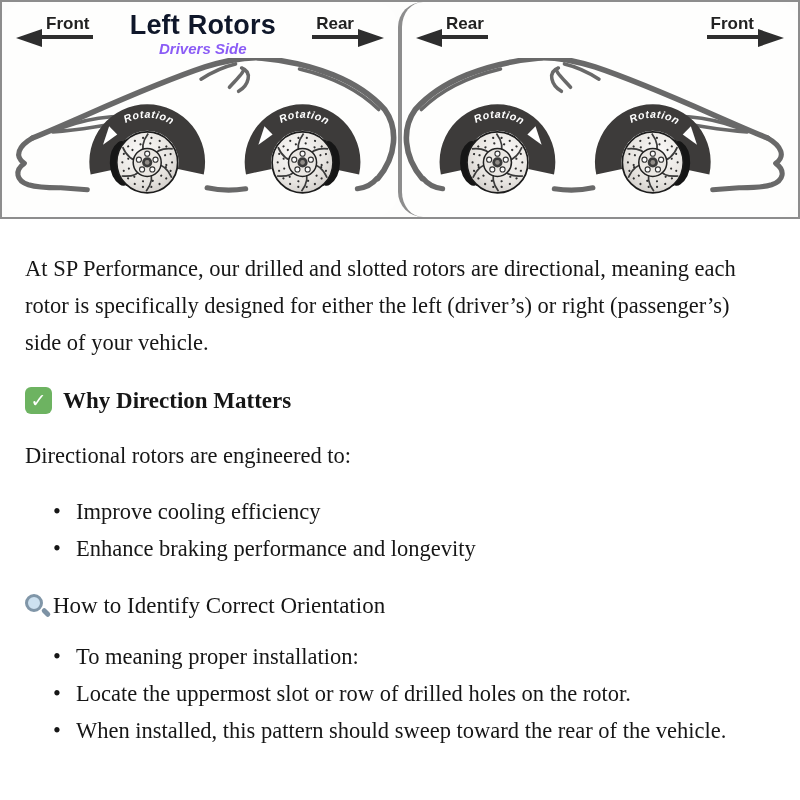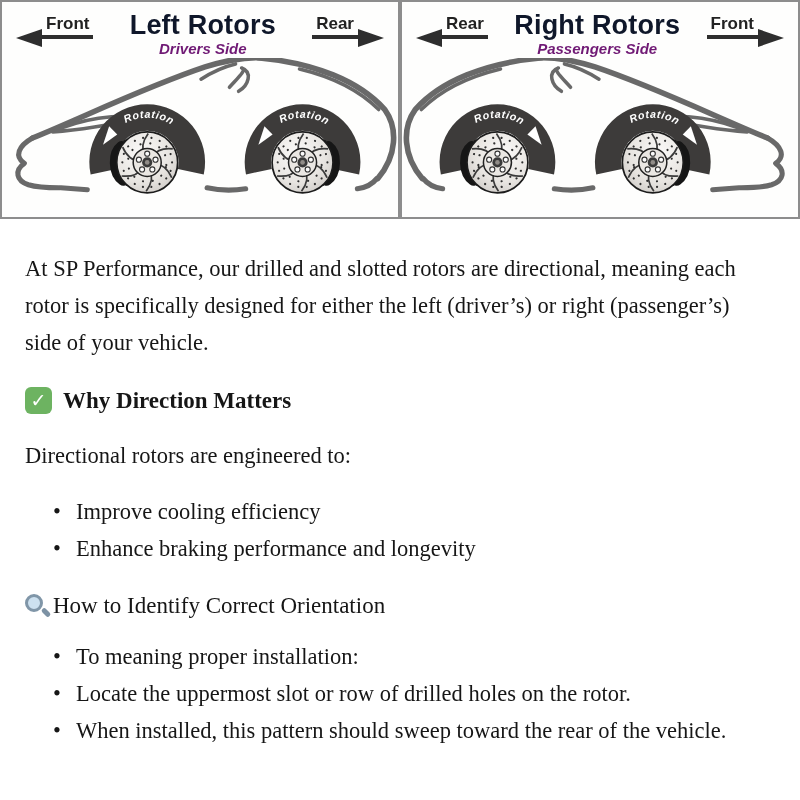--- a/index.html
+++ b/index.html
@@ -7,40 +7,40 @@
   .page {
     width:800px; height:800px; margin:0 auto; background:#ffffff;
     font-family:"Liberation Serif", serif; color:#161616; overflow:hidden;
   }
 
   
   .diagram {
     display:flex; width:800px; height:219px;
     border:2px solid #8d8d8d; background:#fdfdfc;
   }
-  .panel { flex:1 1 0; position:relative; background:#fefefd; }
+  .panel { flex:1 1 0; position:relative; background:#fefefd;border-radius:25px; }
   .panel + .panel { border-left:4px solid #8d8d8d; }
 
   .panel-header {
     display:flex; justify-content:space-between; align-items:flex-start;
     padding:7px 14px 0 14px; height:56px;
     font-family:"Liberation Sans", sans-serif;
   }
   .dir { display:flex; align-items:flex-end; margin-top:6px; }
   .dir-label {
     font-weight:bold; font-size:17px; color:#222;
     border-bottom:4px solid #2e2e2e; padding:0 4px 1px 4px; line-height:1.1;
   }
   .tri { width:0; height:0; border-top:9px solid transparent; border-bottom:9px solid transparent; }
   .tri-left  { border-right:26px solid #2e2e2e; margin-bottom:-8px; }
   .tri-right { border-left:26px solid #2e2e2e;  margin-bottom:-8px; }
 
   .panel-title-wrap { text-align:center; margin-top:2px; }
   .panel-title { font-size:27px; font-weight:800; letter-spacing:0.2px; color:#0f172a; line-height:1.05; }
-  .panel-subtitle { font-size:15px; font-weight:bold; font-style:italic; color:#701a75; margin-top:1px; }
+  .panel-subtitle { font-size:15px; font-weight:bold; font-style:italic; color:#8b5cf6; margin-top:1px; }
 
   .car-svg { display:block; width:100%; height:156px; }
   .rot-text { font-family:"Liberation Sans", sans-serif; font-weight:bold; font-style:italic;
               font-size:10.5px; fill:#ffffff; letter-spacing:0.6px; }
 
   
   .content { padding:0 25px; }
   .intro { font-size:22.5px; line-height:37px; margin-top:31px; max-width:712px; }
 
   .section-heading { display:flex; align-items:center; gap:11px; margin-top:26px;
@@ -169,24 +169,20 @@
         </g>
       </svg>
     </div>
 
     <div class="panel">
       <div class="panel-header">
         <div class="dir">
           <span class="tri tri-left"></span>
           <span class="dir-label">Rear</span>
         </div>
-        <div class="panel-title-wrap">
-          <div class="panel-title">Right Rotors</div>
-          <div class="panel-subtitle">Passengers Side</div>
-        </div>
         <div class="dir">
           <span class="dir-label">Front</span>
           <span class="tri tri-right"></span>
         </div>
       </div>
 
       <svg class="car-svg" viewBox="0 0 390 152">
         <defs>
           <path id="rotArcR" d="M -38.1 -22 A 44 44 0 0 1 38.1 -22" fill="none"></path>
         </defs>

